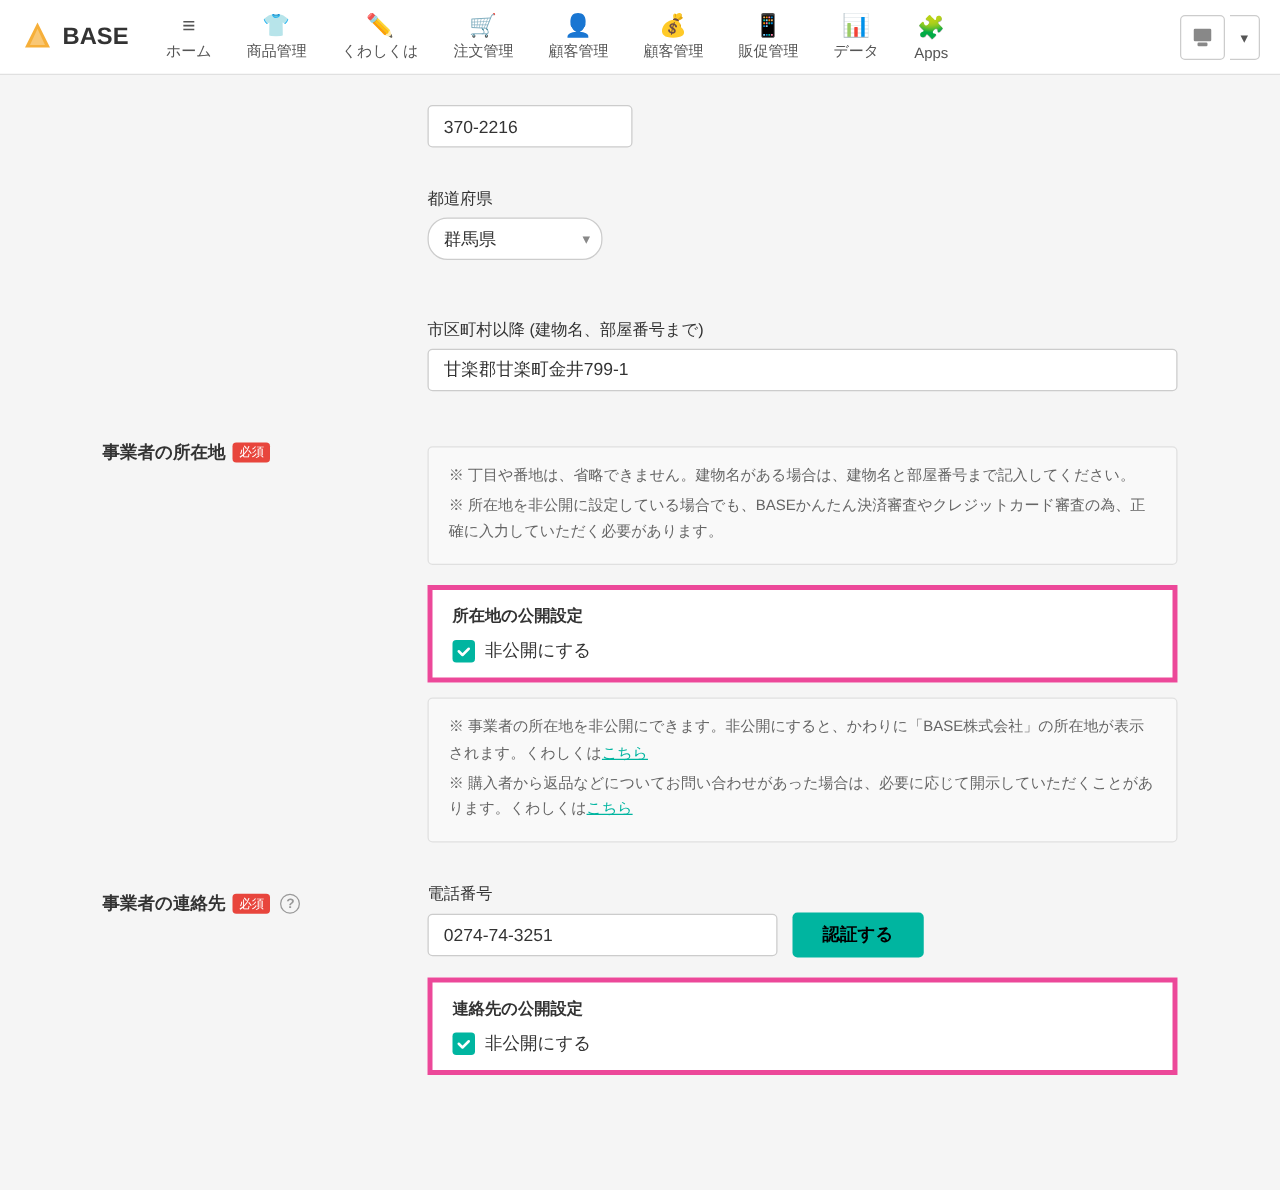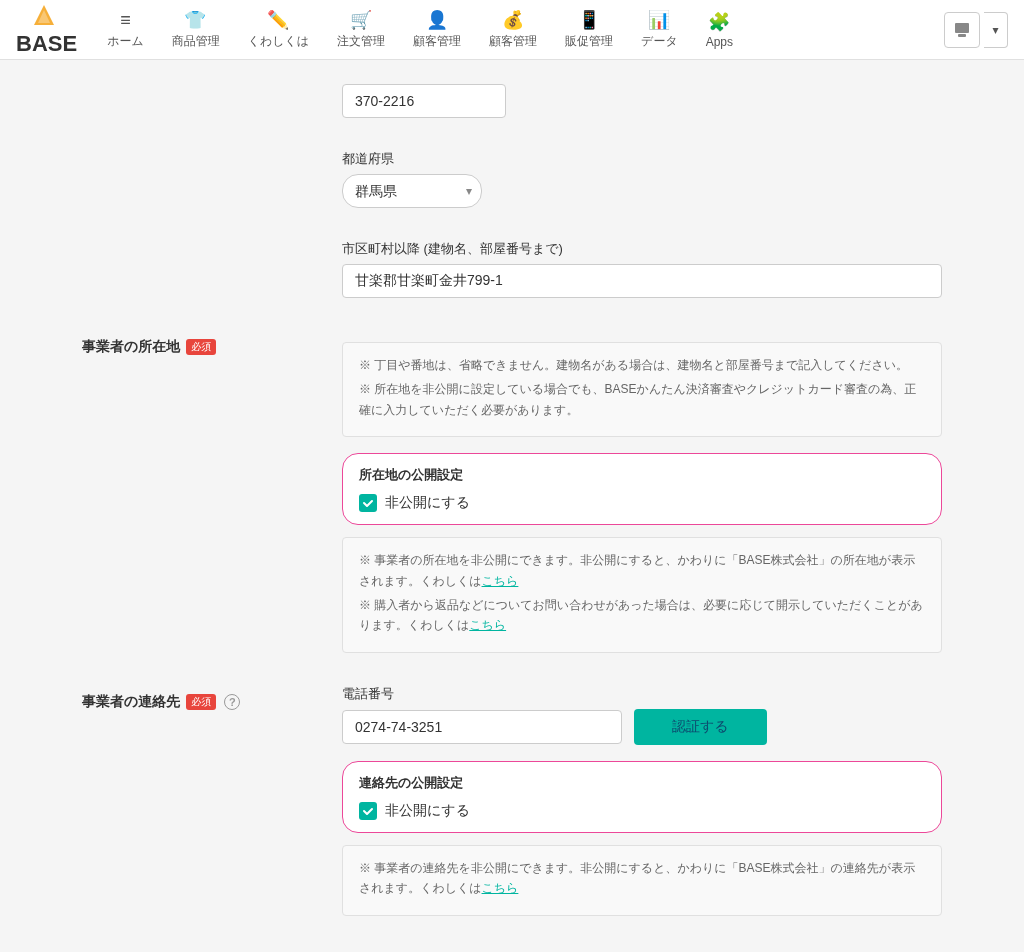--- a/index.html
+++ b/index.html
@@ -17,23 +17,22 @@
       top: 0;
       left: 0;
       right: 0;
       z-index: 100;
     }
     .logo {
       display: flex;
       align-items: center;
       margin-right: 16px;
       font-weight: bold;
-      font-size: 22px;
-      color: #333;
-      flex-direction: column;
+      font-size: 19px;
+      color: #333;
     }
     .logo-icon {
       width: 28px;
       height: 28px;
       margin-right: 6px;
     }
     .nav {
       display: flex;
       align-items: center;
       flex: 1;
@@ -186,22 +185,22 @@
     .info-box p {
       margin-bottom: 4px;
     }
     .info-box a {
       color: #00b5a0;
       text-decoration: underline;
     }
 
     
     .public-setting-box {
-      border: 1px solid #ec4899;
-      border-radius: 16px;
+      border: 4px solid #ec4899;
+      border-radius: 0;
       padding: 12px 16px;
       margin-top: 16px;
       background: #fff;
     }
     .public-setting-title {
       font-size: 13px;
       font-weight: bold;
       color: #333;
       margin-bottom: 10px;
     }
@@ -235,27 +234,27 @@
       display: flex;
       align-items: center;
       gap: 12px;
     }
     .phone-input {
       flex: 1;
       max-width: 280px;
     }
     .btn-verify {
       background: #00b5a0;
-      color: #0c4a6e;
+      color: #000000;
       border: none;
       border-radius: 4px;
-      padding: 9px 38px;
+      padding: 9px 24px;
       font-size: 14px;
       cursor: pointer;
-      font-weight: normal;
+      font-weight: bold;
       white-space: nowrap;
     }
 
     
     .mt-12 { margin-top: 12px; }
     .mt-16 { margin-top: 16px; }
 
     
     .postal-input {
       width: 164px;
@@ -356,21 +355,21 @@
           <select class="form-select"><option value="北海道">北海道</option><option value="青森県">青森県</option><option value="岩手県">岩手県</option><option value="宮城県">宮城県</option><option value="秋田県">秋田県</option><option value="山形県">山形県</option><option value="福島県">福島県</option><option value="茨城県">茨城県</option><option value="栃木県">栃木県</option><option value="群馬県" selected="">群馬県</option><option value="埼玉県">埼玉県</option><option value="千葉県">千葉県</option><option value="東京都">東京都</option><option value="神奈川県">神奈川県</option><option value="新潟県">新潟県</option><option value="富山県">富山県</option><option value="石川県">石川県</option><option value="福井県">福井県</option><option value="山梨県">山梨県</option><option value="長野県">長野県</option><option value="岐阜県">岐阜県</option><option value="静岡県">静岡県</option><option value="愛知県">愛知県</option><option value="三重県">三重県</option><option value="滋賀県">滋賀県</option><option value="京都府">京都府</option><option value="大阪府">大阪府</option><option value="兵庫県">兵庫県</option><option value="奈良県">奈良県</option><option value="和歌山県">和歌山県</option><option value="鳥取県">鳥取県</option><option value="島根県">島根県</option><option value="岡山県">岡山県</option><option value="広島県">広島県</option><option value="山口県">山口県</option><option value="徳島県">徳島県</option><option value="香川県">香川県</option><option value="愛媛県">愛媛県</option><option value="高知県">高知県</option><option value="福岡県">福岡県</option><option value="佐賀県">佐賀県</option><option value="長崎県">長崎県</option><option value="熊本県">熊本県</option><option value="大分県">大分県</option><option value="宮崎県">宮崎県</option><option value="鹿児島県">鹿児島県</option><option value="沖縄県">沖縄県</option></select>
           <span class="select-arrow">▾</span>
         </div>
       </div>
     </div>
 
     <div class="form-row">
       <div class="form-label-col"></div>
       <div class="form-content-col">
         <div style="margin-bottom: 6px;">
-          <label class="form-label" style="font-weight: normal; font-size: 13px; margin-bottom: 6px; display: block;">市区町村以降 (建物名、部屋番号まで)</label>
+          <label class="form-label" style="font-weight: normal; font-size: 13px; margin-bottom: 6px; display: block; margin-top: 15px;">市区町村以降 (建物名、部屋番号まで)</label>
         </div>
         <input type="text" class="form-input" value="甘楽郡甘楽町金井799-1" style="">
       </div>
     </div>
 
     <div class="form-row">
       <div class="form-label-col">
         <div class="form-label">
           <span>事業者の所在地</span>
           <span class="badge-required">必須</span>
@@ -430,22 +429,17 @@
           <div class="checkbox-row">
             <div class="checkbox-custom">
               <svg viewBox="0 0 12 12" fill="none">
                 <path d="M2 6l3 3 5-5" stroke="#fff" stroke-width="2" stroke-linecap="round" stroke-linejoin="round"></path>
               </svg>
             </div>
             <span class="checkbox-label">非公開にする</span>
           </div>
         </div>
 
-        <div class="info-box mt-12">
-          <p>
-            <span>※ 事業者の連絡先を非公開にできます。非公開にすると、かわりに「BASE株式会社」の連絡先が表示されます。くわしくは</span><a href="#">こちら</a>
-          </p>
-        </div>
       </div>
     </div>
 
   </div>
 </main>
 
 </body></html>

